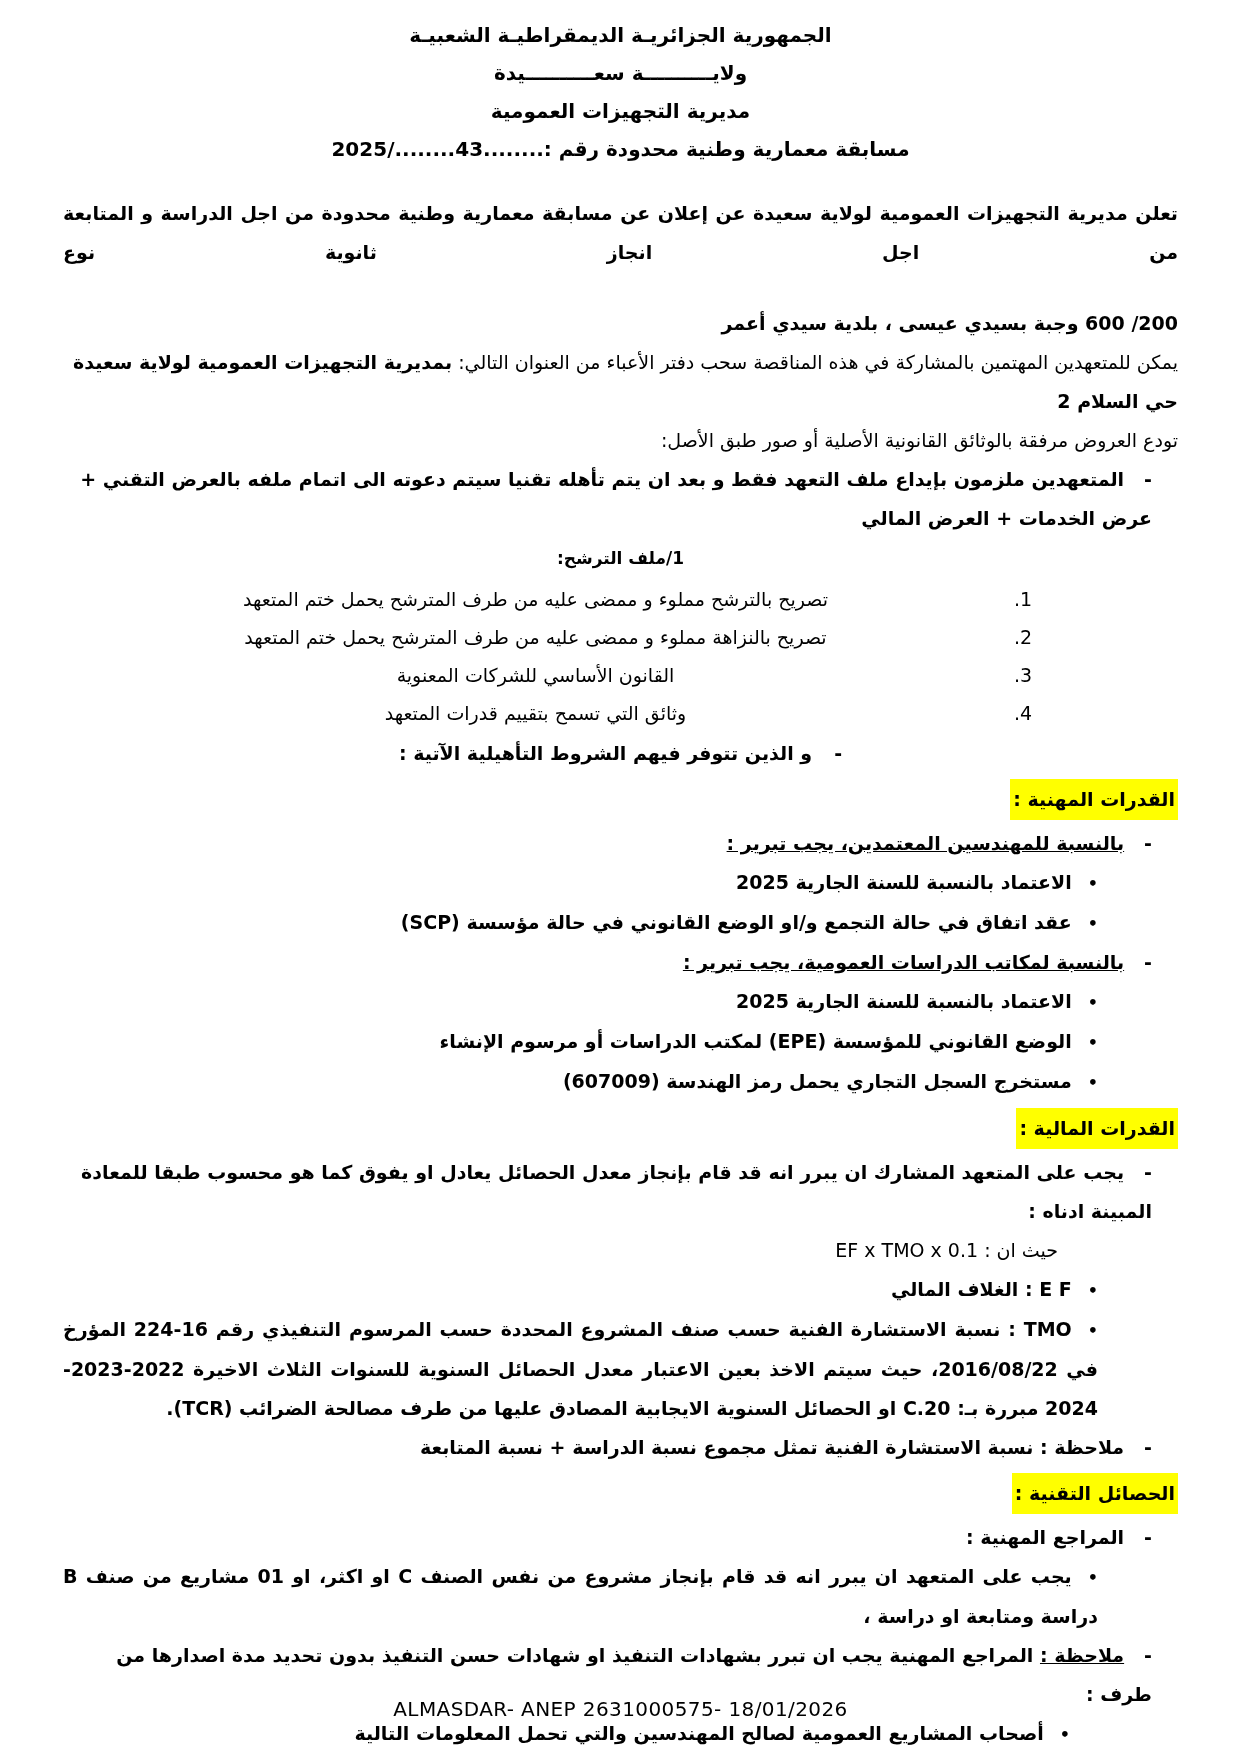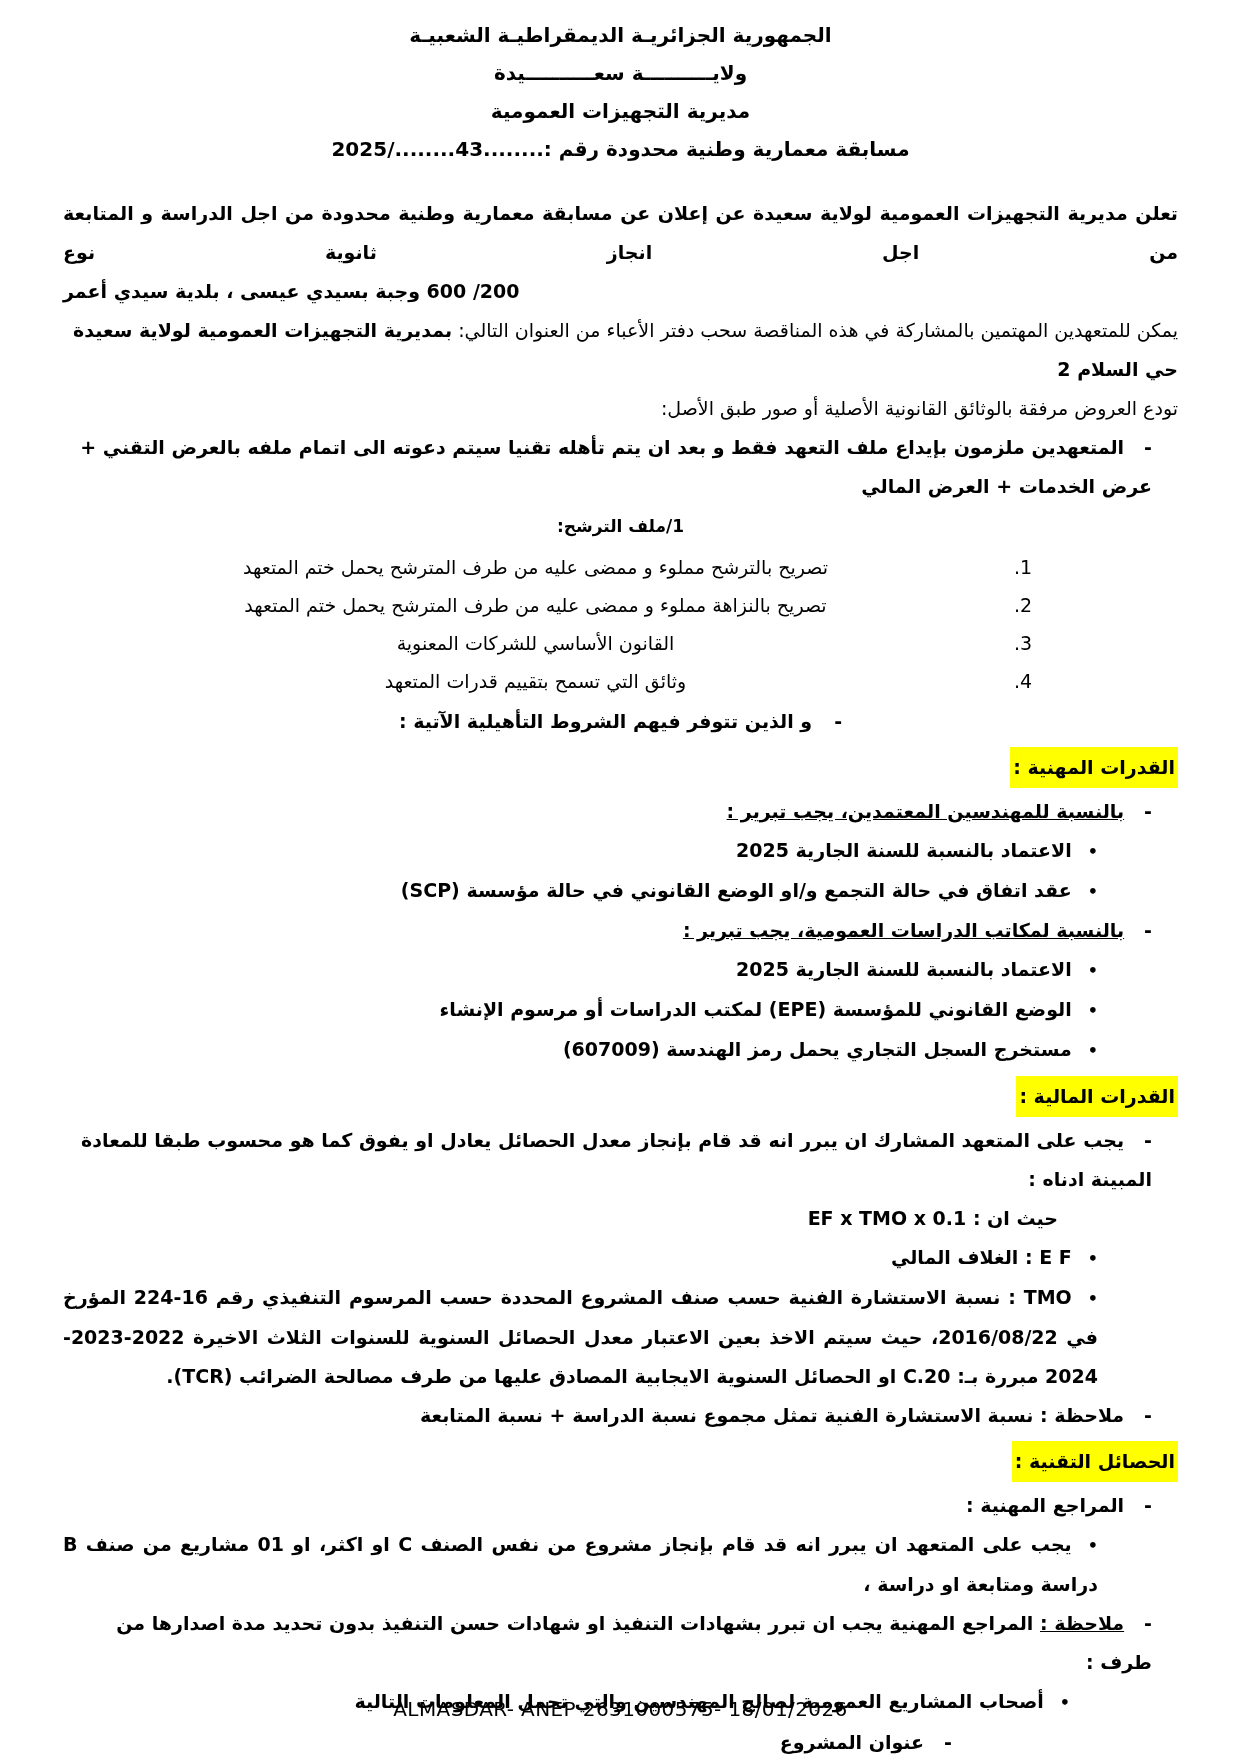--- a/index.html
+++ b/index.html
@@ -6,39 +6,39 @@
   body{width:1241px;height:1755px;font-family:"DejaVu Sans",sans-serif;color:#000;}
   .page{position:relative;width:1241px;height:1755px;box-sizing:border-box;
         padding:16px 63px 0 63px;direction:rtl;font-size:19px;overflow:hidden;}
   
   .doc-header{text-align:center;font-weight:bold;font-size:20px;line-height:38px;margin-bottom:26px;}
   
   .row{line-height:39px;}
   .b{font-weight:bold;}
   .u{text-decoration:underline;}
   .just{text-align:justify;text-align-last:justify;}
-  .leftline{direction:rtl;text-align:left;}
+  .leftline{direction:rtl;text-align:right;margin-top:32px;}
   .center{text-align:center;}
   
   .dash{padding-right:26px;}
   .dash::before{content:"-";margin-left:20px;font-weight:bold;}
   .dash-center::before{content:"-";margin-left:22px;font-weight:bold;}
   
   .bullets{list-style:none;margin:0;padding:0 80px 0 0;}
   .bullets li{line-height:39px;}
   .bullets li::before{content:"\2022";margin-left:16px;font-size:16px;}
   .bullets.nested{padding-right:108px;}
   
   .cand-list{margin:2px 0;padding:0 170px 0 0;}
   .cand-list li{line-height:38px;text-align:center;}
   
   .hl-row{margin:6px 0 4px 0;line-height:39px;}
   .hl{background:#ffff00;font-weight:bold;display:inline-block;padding:1px 3px;}
   
-  .formula-row{text-align:right;padding-right:120px;font-weight:bold;}
+  .formula-row{text-align:right;padding-right:120px;font-weight:normal;}
   .ltr{direction:ltr;unicode-bidi:isolate;display:inline-block;}
   
   .detail-list{padding-right:200px;}
   .detail-list .row{line-height:40px;}
   
   .file-title{text-align:center;font-weight:bold;font-size:17px;line-height:40px;}
   
   .jli{text-align:justify;}
   
   .doc-footer{position:absolute;left:0;bottom:34px;width:100%;text-align:center;

